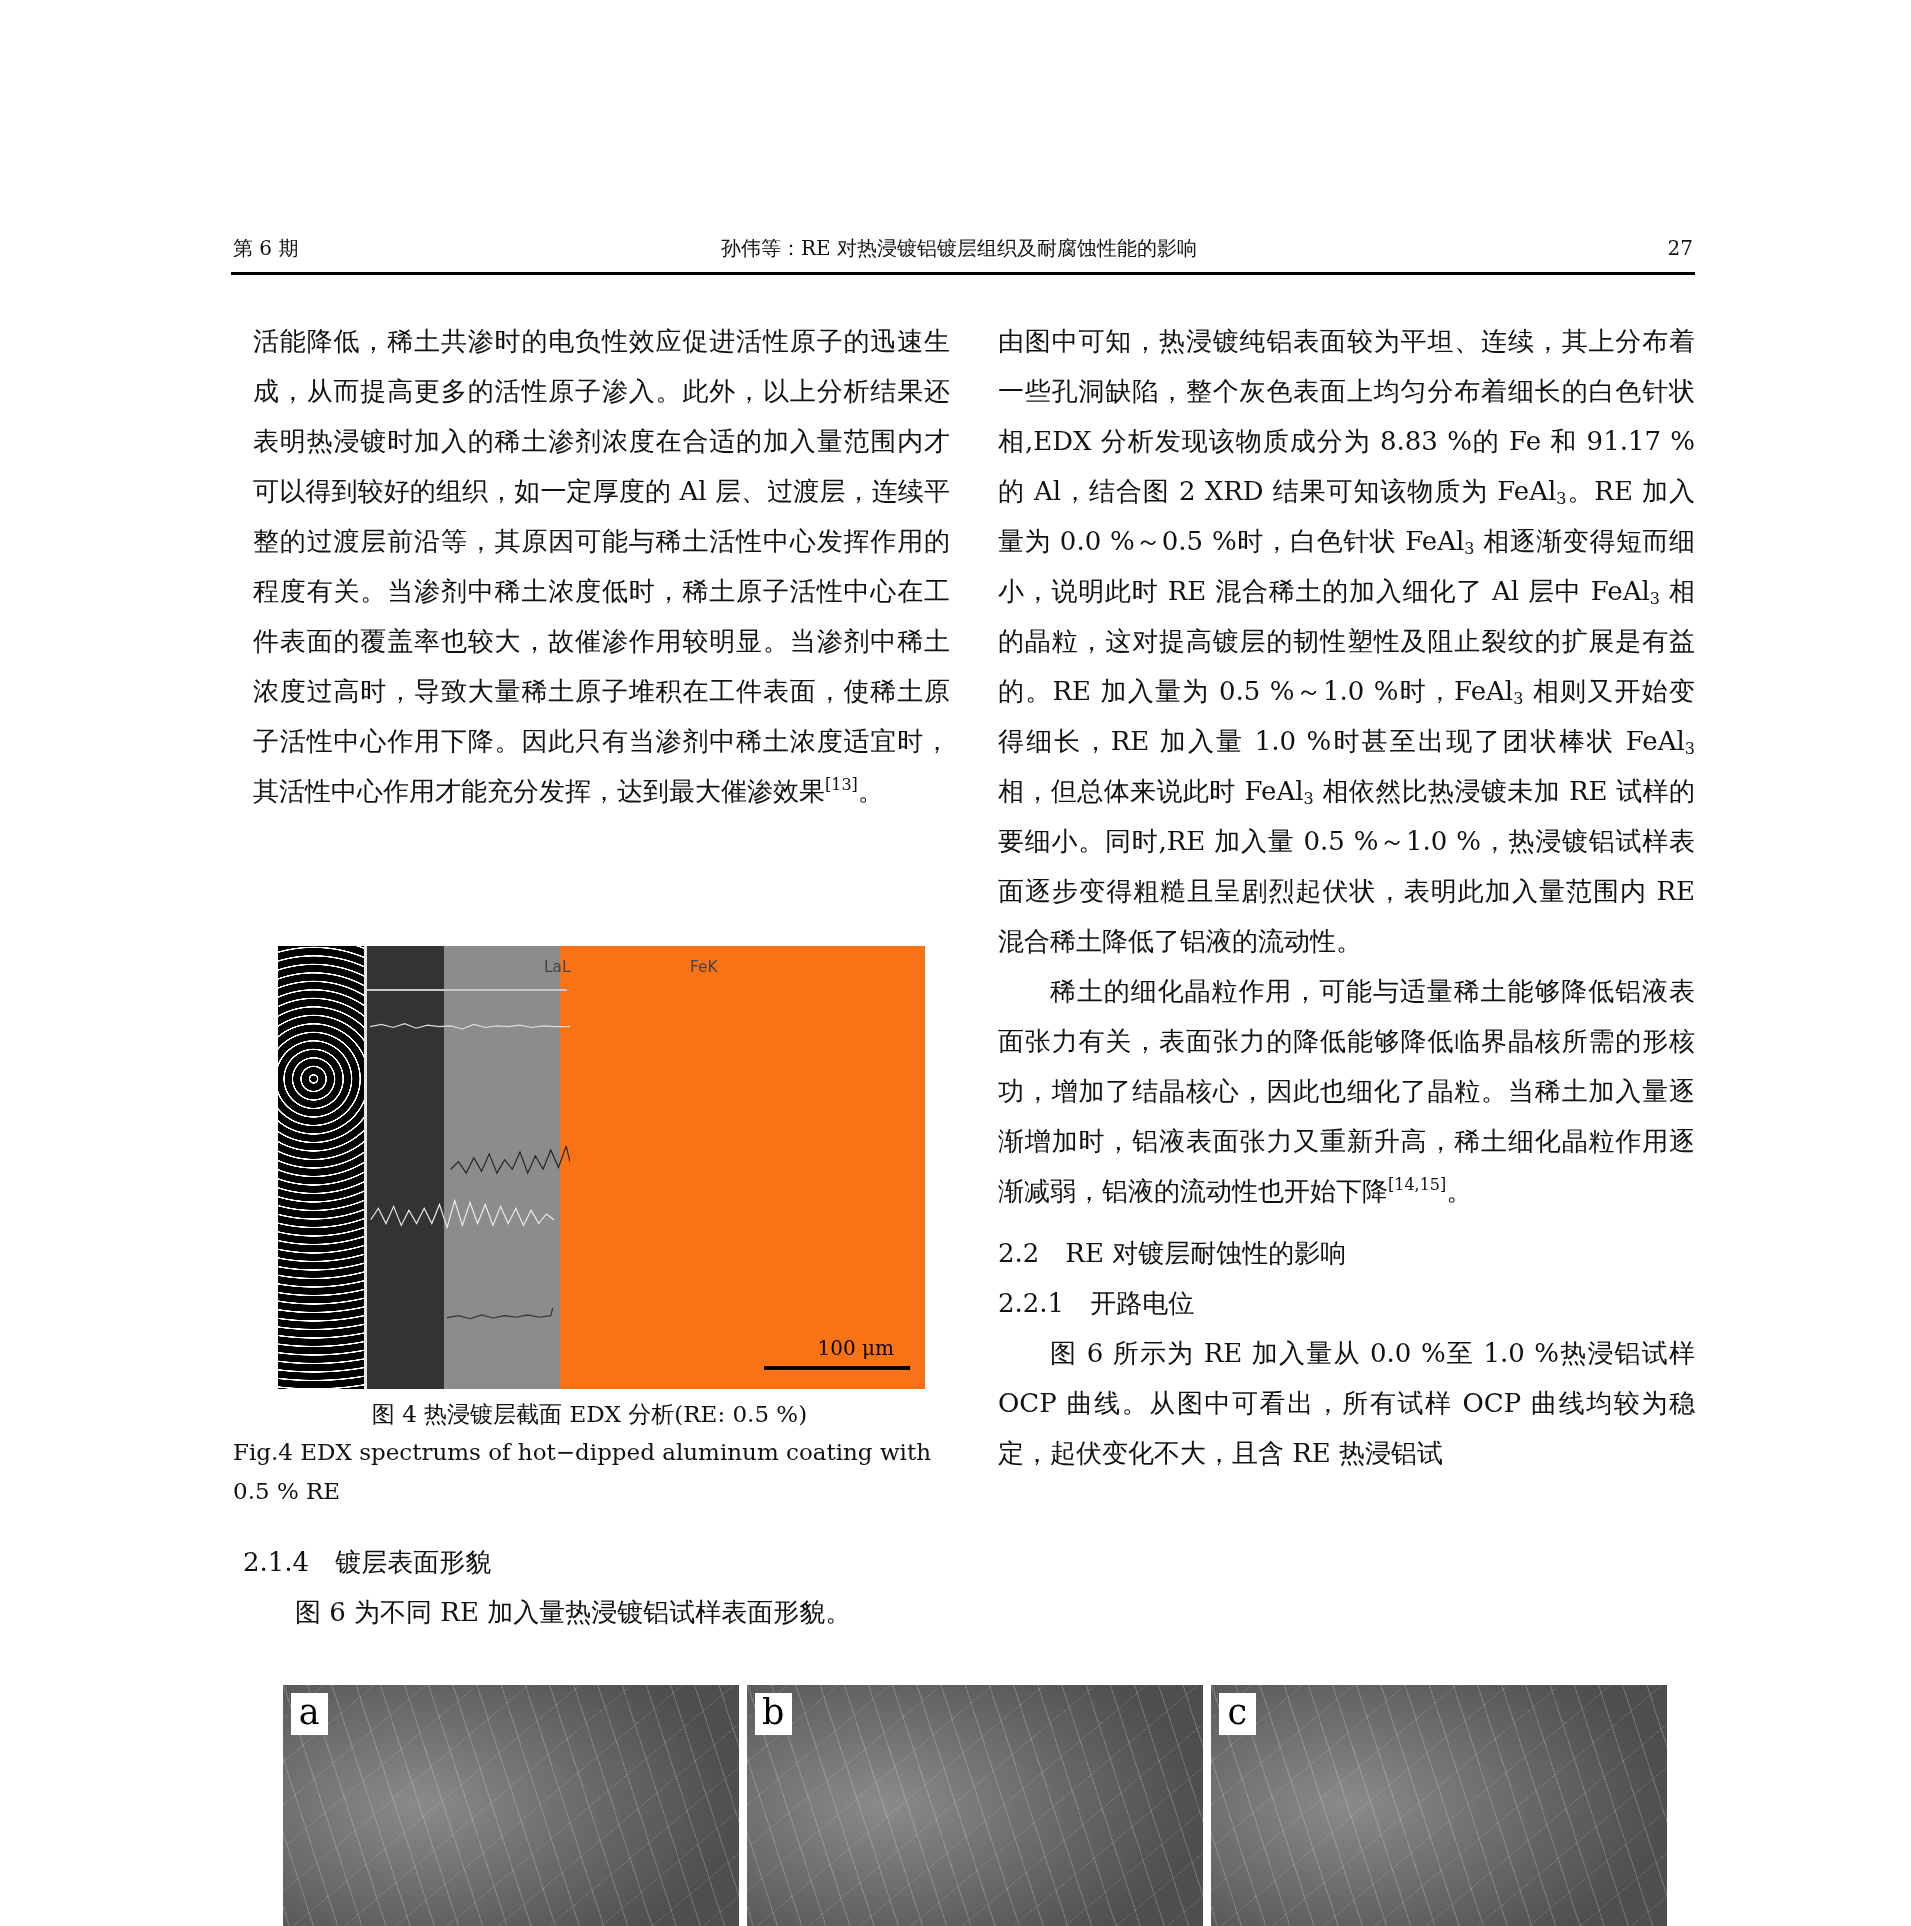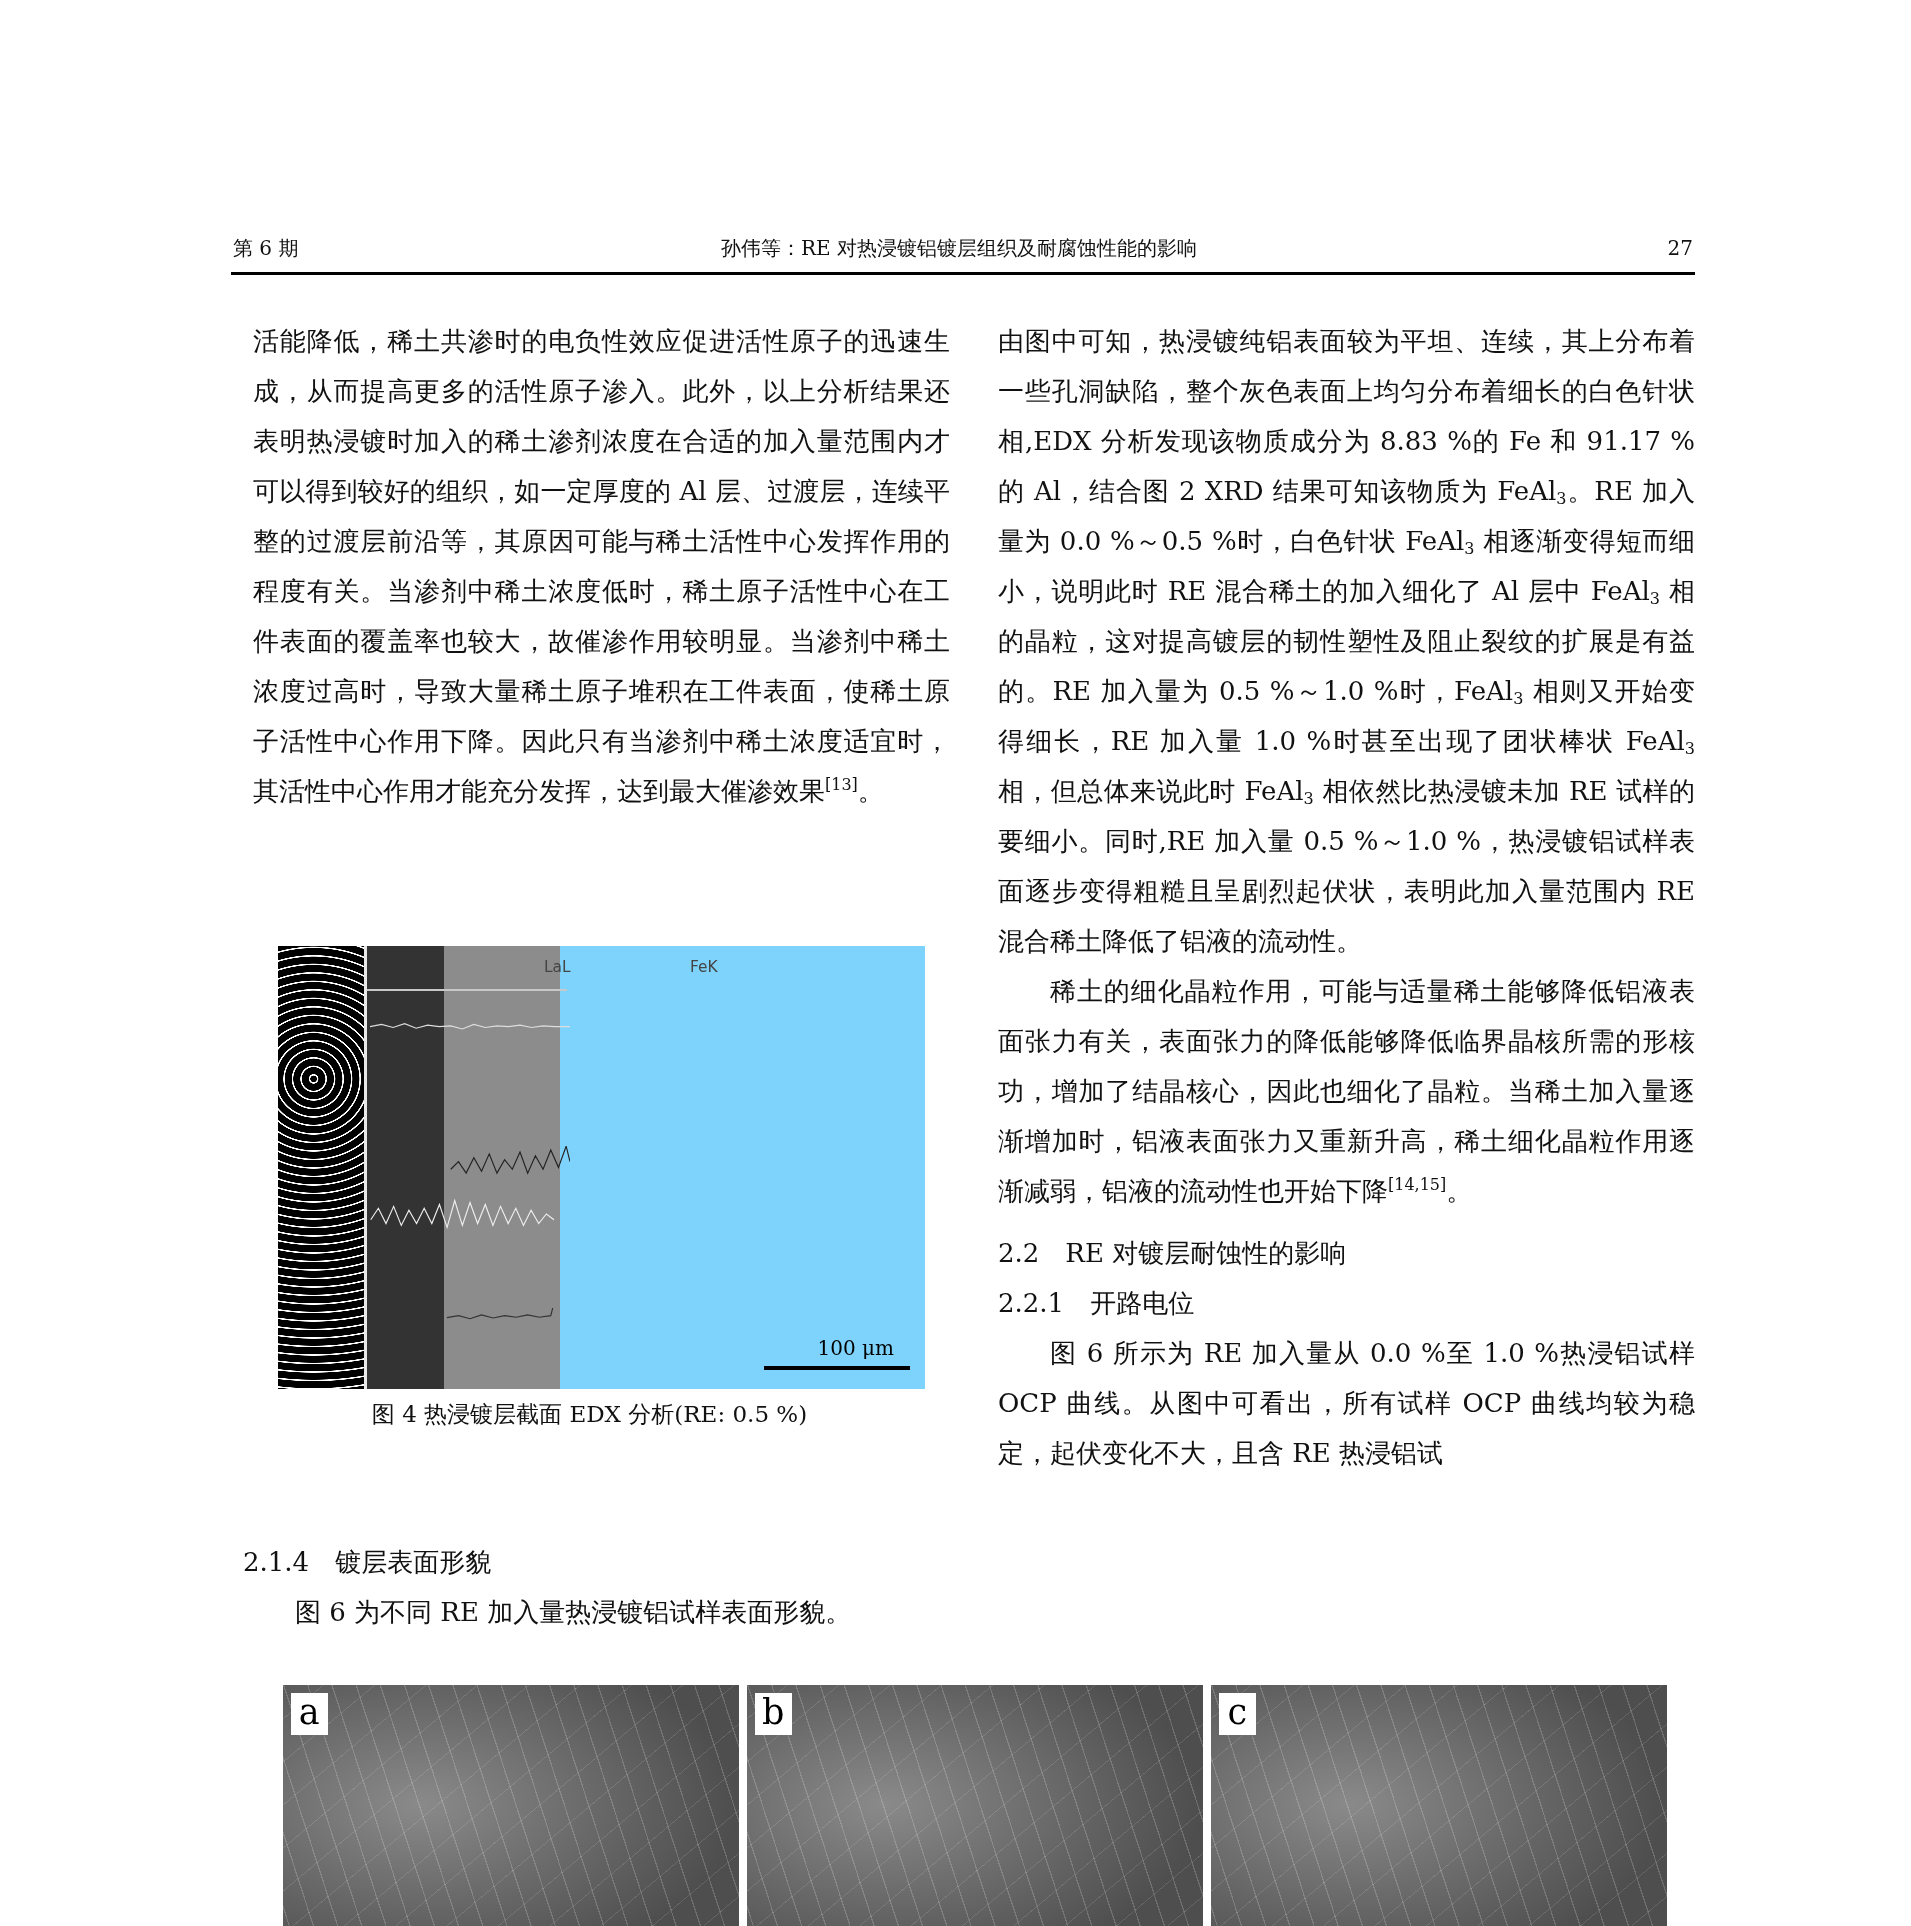--- a/index.html
+++ b/index.html
@@ -18,21 +18,21 @@
   .col p { margin: 0; }
   .col-left { left: 233px; top: 316px; width: 697px; margin-left: 20px; }
   .col-right { left: 998px; top: 316px; width: 697px; }
   .indent { text-indent: 52px; }
   sup { font-size: 16px; line-height: 0; vertical-align: 10px; }
   sub { font-size: 16px; line-height: 0; vertical-align: -3.9px; }
   .section-head { margin-top: 11.6px !important; }
 
   
   .fig4 { position: absolute; left: 278px; top: 946px; width: 647px; height: 443px;
-          background: #7dd3fc; overflow: hidden; }
+          background: #f97316; overflow: hidden; }
   .fig4 .band-black { position: absolute; left: 0; top: 0; width: 89px; height: 100%;
           background: repeating-radial-gradient(circle at 40% 30%, #000 0 3.1px, #fff 3.5px 4.6px, #000 5px 8.5px); }
   .fig4 .band-line { position: absolute; left: 86px; top: 0; width: 3.1px; height: 100%; background: #e8e8e8; }
   .fig4 .band-dark { position: absolute; left: 89px; top: 0; width: 77px; height: 100%; background: #333; }
   .fig4 .band-mid { position: absolute; left: 166px; top: 0; width: 116px; height: 100%; background: #8c8c8c; }
   .fig4 .hline { position: absolute; left: 89px; top: 43px; width: 200px; height: 1.5px; background: #c8c8c8; }
   .fig4 .trace { position: absolute; left: 92px; width: 200px; height: 15.4px; }
   .fig4 .label { position: absolute; font-family: "DejaVu Sans", sans-serif; font-size: 15.4px; color: #444; }
   .fig4 .scale-text { position: absolute; right: 31px; bottom: 29px; font-size: 20px; color: #000; }
   .fig4 .scale-bar { position: absolute; right: 15.4px; bottom: 19px; width: 146px; height: 3.9px; background: #000; }
@@ -86,20 +86,21 @@
       </svg>
     <svg class="trace" style="top:362px" viewBox="0 0 520 40">
         <polyline fill="none" stroke="#333" stroke-width="3" points="200,25 230,20 260,28 290,18 320,26 350,20 380,24 410,18 440,24 470,20 475,0"></polyline>
       </svg>
     <span class="label" style="left:266px;top:11.6px">LaL</span>
     <span class="label" style="left:412px;top:11.6px">FeK</span>
     <span class="scale-text">100 μm</span>
     <div class="scale-bar"></div>
   </div>
   <div class="cap cap-cn-4">图  4  热浸镀层截面 EDX 分析(RE: 0.5 %)</div>
+  <div class="cap cap-en-4">Fig.4 EDX spectrums of hot−dipped aluminum coating with 0.5 % RE</div>
 
   <div class="col" style="left:243px; top:1525px; width:697px;">
     <p class="section-head">2.1.4　镀层表面形貌</p>
     <p class="indent">图 6 为不同 RE 加入量热浸镀铝试样表面形貌。</p>
   </div>
 
   <div class="col col-right">
     <p><span>由图中可知，热浸镀纯铝表面较为平坦、连续，其上分布着一些孔洞缺陷，整个灰色表面上均匀分布着细长的白色针状相,EDX 分析发现该物质成分为 8.83 %的 Fe 和 91.17 %的 Al，结合图 2 XRD 结果可知该物质为 FeAl</span><sub>3</sub><span>。RE 加入量为 0.0 %～0.5 %时，白色针状 FeAl</span><sub>3</sub><span> 相逐渐变得短而细小，说明此时 RE 混合稀土的加入细化了 Al 层中 FeAl</span><sub>3</sub><span> 相的晶粒，这对提高镀层的韧性塑性及阻止裂纹的扩展是有益的。RE 加入量为 0.5 %～1.0 %时，FeAl</span><sub>3</sub><span> 相则又开始变得细长，RE 加入量 1.0 %时甚至出现了团状棒状 FeAl</span><sub>3</sub><span> 相，但总体来说此时 FeAl</span><sub>3</sub><span> 相依然比热浸镀未加 RE 试样的要细小。同时,RE 加入量 0.5 %～1.0 %，热浸镀铝试样表面逐步变得粗糙且呈剧烈起伏状，表明此加入量范围内 RE 混合稀土降低了铝液的流动性。</span></p>
     <p class="indent"><span>稀土的细化晶粒作用，可能与适量稀土能够降低铝液表面张力有关，表面张力的降低能够降低临界晶核所需的形核功，增加了结晶核心，因此也细化了晶粒。当稀土加入量逐渐增加时，铝液表面张力又重新升高，稀土细化晶粒作用逐渐减弱，铝液的流动性也开始下降</span><sup>[14,15]</sup><span>。</span></p>
     <p class="section-head">2.2　RE 对镀层耐蚀性的影响</p>

